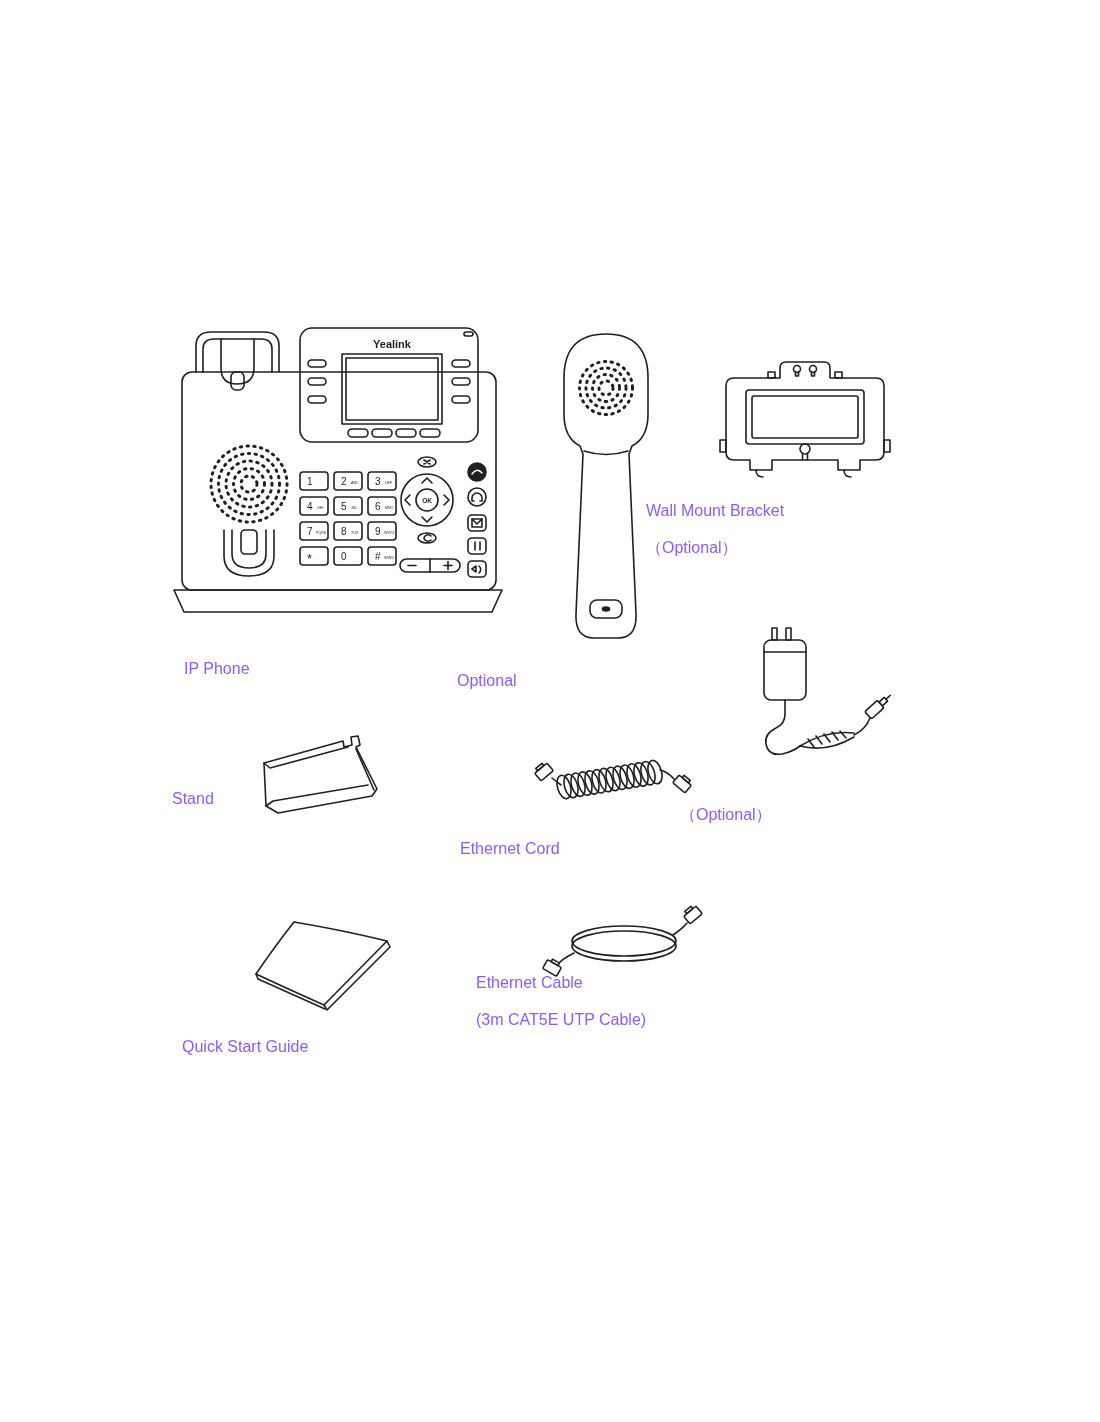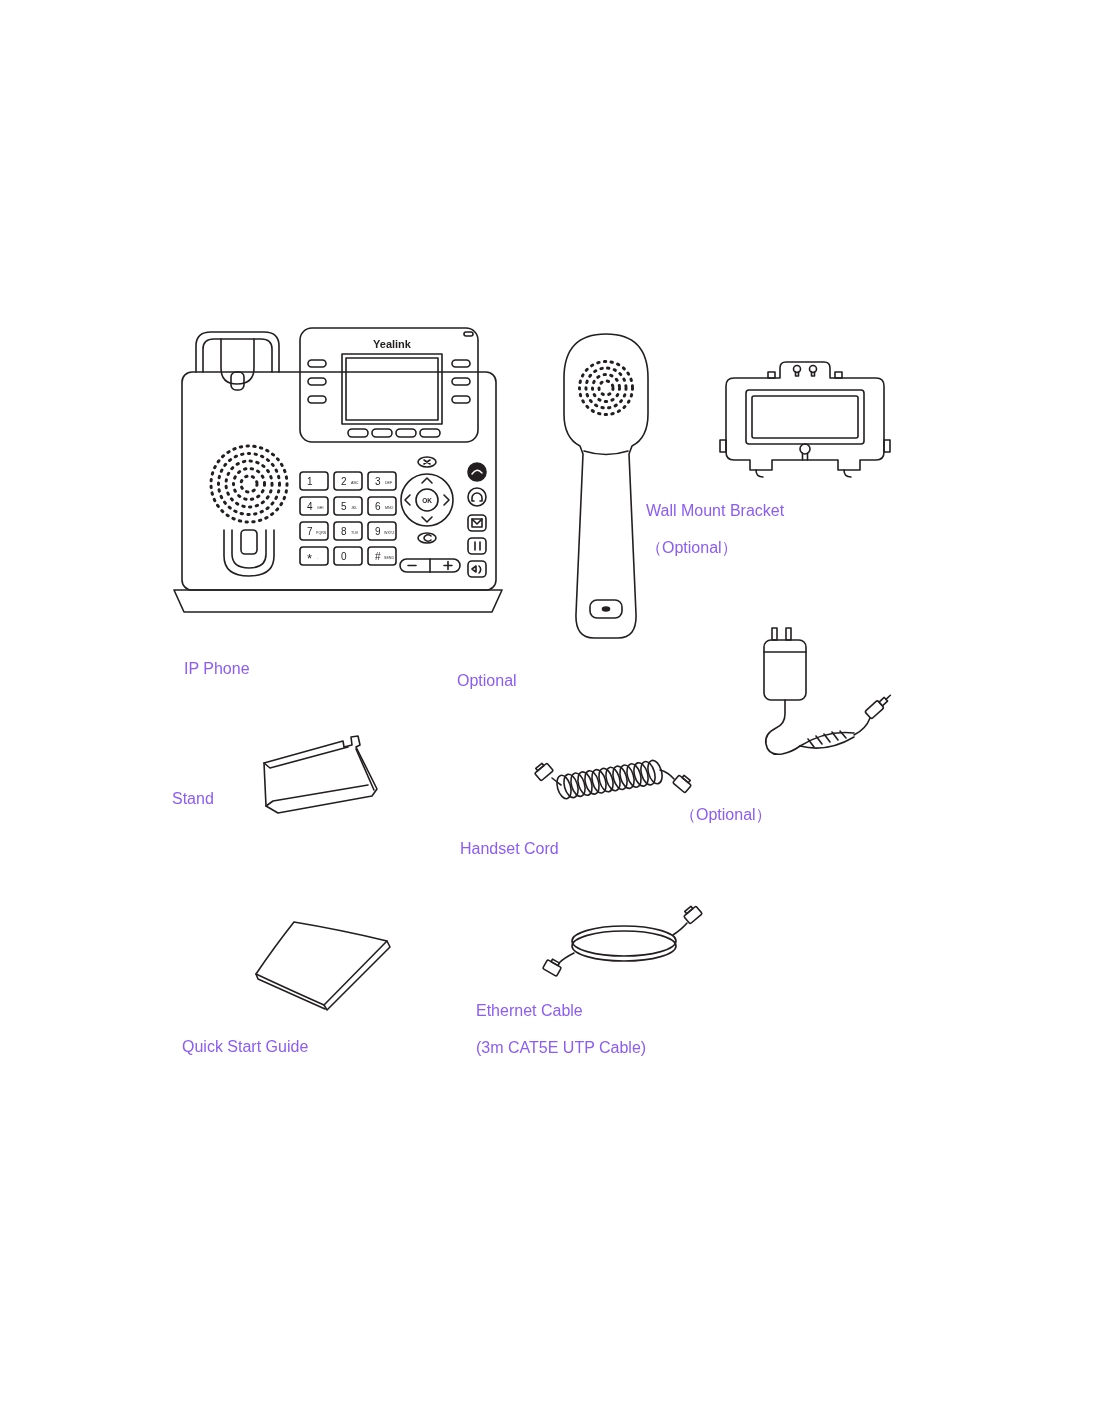--- a/index.html
+++ b/index.html
@@ -260,21 +260,21 @@
         <ellipse cx="118" cy="49.2" rx="6.5" ry="12" transform="rotate(-16 118 49.2)"></ellipse>
         <ellipse cx="125" cy="48.1" rx="6.5" ry="12" transform="rotate(-16 125 48.1)"></ellipse>
       </g>
       <path d="M130,46 Q138,48 144,55"></path>
       <g transform="rotate(40 152 60)">
         <rect x="144" y="55" width="16" height="10" rx="1.5"></rect>
         <rect x="148" y="52" width="8" height="3"></rect>
       </g>
     </g>
   </svg>
-  <div class="caption abs" style="left:460px;top:830px;width:300px">Handset Cord</div>
+  <div class="caption abs" style="left:460px;top:830px;width:300px">Ethernet Cord</div>
 
   <svg class="abs" style="left:248px;top:912px" width="200" height="115" viewBox="0 0 200 115">
     <g class="line">
       <path d="M46,10 Q94,18 139,29 L76,93 Q40,77 8,62 Q27,34 46,10 Z"></path>
       <path d="M139,29 L142,35 L79,98 L76,93"></path>
       <path d="M8,62 L10,67 L77,97"></path>
     </g>
   </svg>
   <div class="caption abs" style="left:182px;top:1028px;width:300px">Quick Start Guide</div>
 
@@ -287,18 +287,18 @@
         <rect x="4" y="63" width="16" height="10" rx="1.5"></rect>
         <rect x="8" y="60" width="8" height="3"></rect>
       </g>
       <path d="M133,35 Q142,29 147,23"></path>
       <g transform="rotate(-40 153 15)">
         <rect x="145" y="10" width="16" height="10" rx="1.5"></rect>
         <rect x="149" y="7" width="8" height="3"></rect>
       </g>
     </g>
   </svg>
-  <div class="caption abs" style="left:476px;top:992px;width:300px">
+  <div class="caption abs" style="left:476px;top:964px;width:300px">
     <div>Ethernet Cable</div>
     <div>(3m CAT5E UTP Cable)</div>
   </div>
 
 </div>
 
 </body></html>

